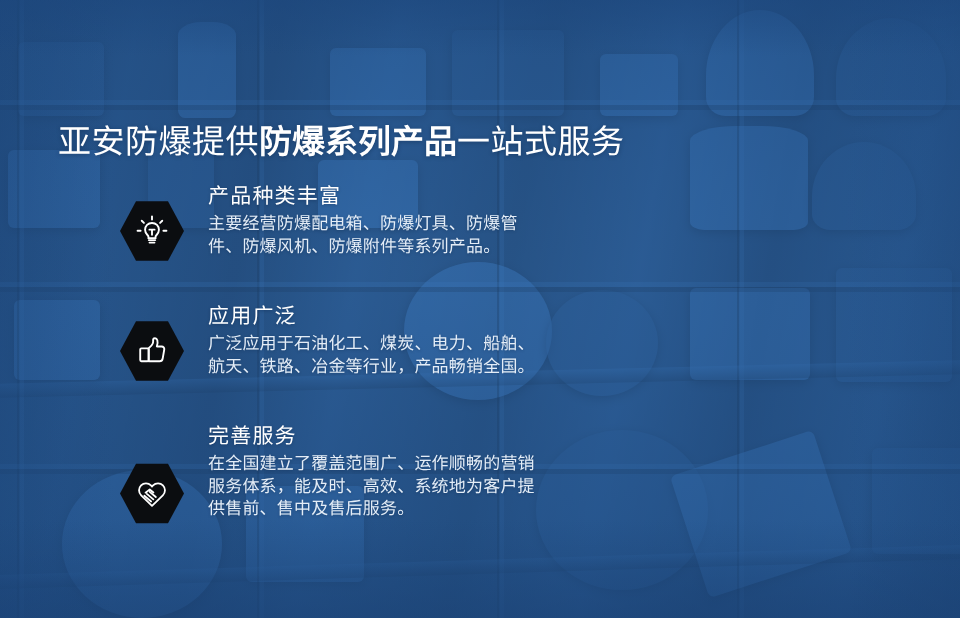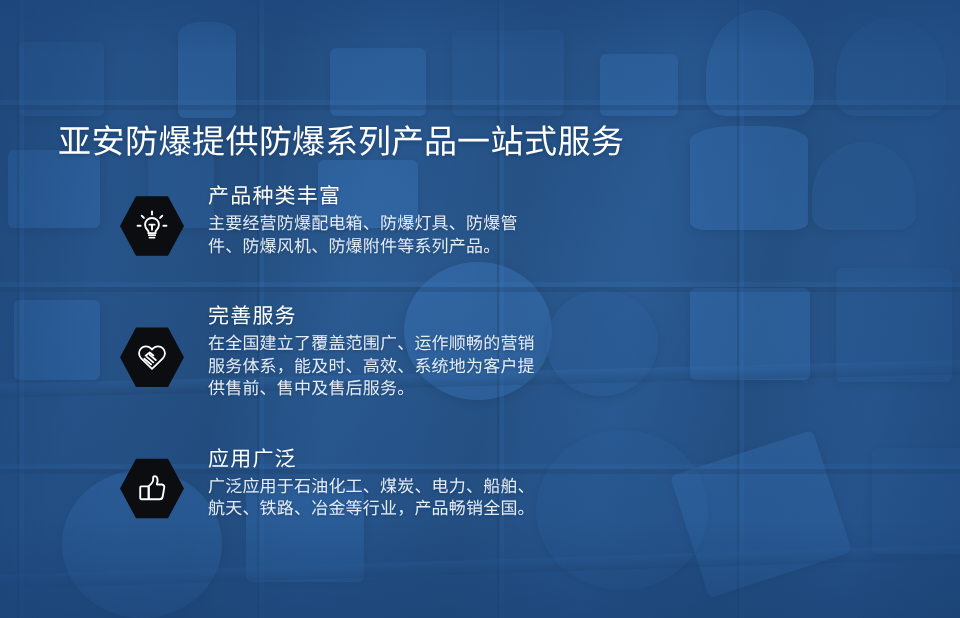--- a/index.html
+++ b/index.html
@@ -113,33 +113,33 @@
     left: 58px;
     top: 98px;
     font-size: 33px;
     line-height: 44px;
     color: #ffffff;
     letter-spacing: .5px;
     white-space: nowrap;
     text-shadow: 0 1px 4px rgba(10,30,60,.40);
   }
   .headline .light { font-weight: 400; margin-top: 16px; }
-  .headline .strong { font-weight: 400; letter-spacing: 0px; }
+  .headline .strong { font-weight: 700; letter-spacing: 0px; }
 
   .features {
     position: absolute;
     left: 118px;
     top: 178px;
     width: 470px;
   }
 
   .feature {
     position: relative;
     display: flex;
-    align-items: center;
+    align-items: flex-end;
     margin-bottom: 40px;
   }
   .feature:last-child { margin-bottom: 0; }
 
   .hex-wrap {
     flex: 0 0 auto;
     width: 68px;
     height: 70px;
     position: relative;
     margin-right: 22px;
@@ -244,43 +244,43 @@
         </div>
         <div class="ftext">
           <h2 class="ftitle">产品种类丰富</h2>
           <p class="fdesc">主要经营防爆配电箱、防爆灯具、防爆管件、防爆风机、防爆附件等系列产品。</p>
         </div>
       </div>
 
       <div class="feature">
         <div class="hex-wrap">
           <div class="hex">
+            <svg width="38" height="38" viewBox="0 0 40 40" fill="none" stroke="#ffffff" stroke-width="2" stroke-linejoin="round" stroke-linecap="round">
+              <path d="M16.5 17.2c2.1-1.6 3.6-3.3 4.3-5.1.5-1.3.5-2.6.4-3.7-.1-.9.5-1.7 1.4-1.8 1.4-.2 2.6.7 3 2 .6 2.1.4 4.3-.5 6.6h5.1c1.7 0 3 1.5 2.7 3.2l-1.7 9.8c-.3 1.5-1.6 2.6-3.1 2.6H16.5z"></path>
+              <rect x="7.6" y="17.2" width="8.9" height="13.6" rx="1.2"></rect>
+            </svg>
+          </div>
+        </div>
+        <div class="ftext">
+          <h2 class="ftitle">应用广泛</h2>
+          <p class="fdesc">广泛应用于石油化工、煤炭、电力、船舶、航天、铁路、冶金等行业，产品畅销全国。</p>
+        </div>
+      </div>
+
+      <div class="feature">
+        <div class="hex-wrap">
+          <div class="hex">
             <svg width="38" height="38" viewBox="0 0 40 40" fill="none" stroke="#ffffff" stroke-width="1.9" stroke-linejoin="round" stroke-linecap="round">
               <path d="M20 32.4 8.6 21.4c-3-2.9-3-7.6-.1-10.5 2.9-2.9 7.5-2.8 10.4.1l1.1 1.1 1.1-1.1c2.9-2.9 7.5-3 10.4-.1 2.9 2.9 2.9 7.6-.1 10.5z"></path>
               <path d="m13.2 18.6 4.4-3.4 3.9 3.2"></path>
               <path d="m11.9 21.8 7.2 6.1M14.6 19.9l6.8 5.8M17.6 17.7l6.4 5.5"></path>
             </svg>
           </div>
         </div>
         <div class="ftext">
           <h2 class="ftitle">完善服务</h2>
           <p class="fdesc">在全国建立了覆盖范围广、运作顺畅的营销服务体系，能及时、高效、系统地为客户提供售前、售中及售后服务。</p>
         </div>
       </div>
 
-      <div class="feature">
-        <div class="hex-wrap">
-          <div class="hex">
-            <svg width="38" height="38" viewBox="0 0 40 40" fill="none" stroke="#ffffff" stroke-width="2" stroke-linejoin="round" stroke-linecap="round">
-              <path d="M16.5 17.2c2.1-1.6 3.6-3.3 4.3-5.1.5-1.3.5-2.6.4-3.7-.1-.9.5-1.7 1.4-1.8 1.4-.2 2.6.7 3 2 .6 2.1.4 4.3-.5 6.6h5.1c1.7 0 3 1.5 2.7 3.2l-1.7 9.8c-.3 1.5-1.6 2.6-3.1 2.6H16.5z"></path>
-              <rect x="7.6" y="17.2" width="8.9" height="13.6" rx="1.2"></rect>
-            </svg>
-          </div>
-        </div>
-        <div class="ftext">
-          <h2 class="ftitle">应用广泛</h2>
-          <p class="fdesc">广泛应用于石油化工、煤炭、电力、船舶、航天、铁路、冶金等行业，产品畅销全国。</p>
-        </div>
-      </div>
-
     </div>
   </div>
 </div>
 
 </body></html>

